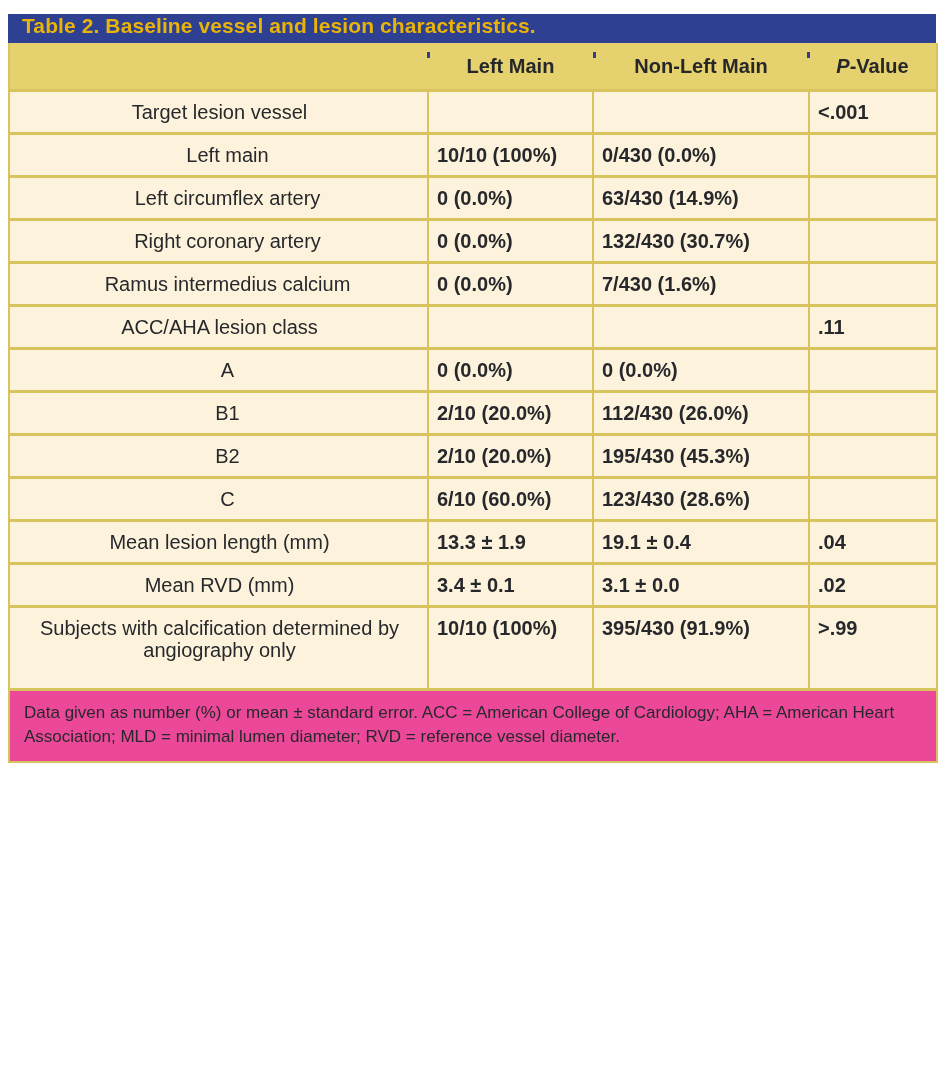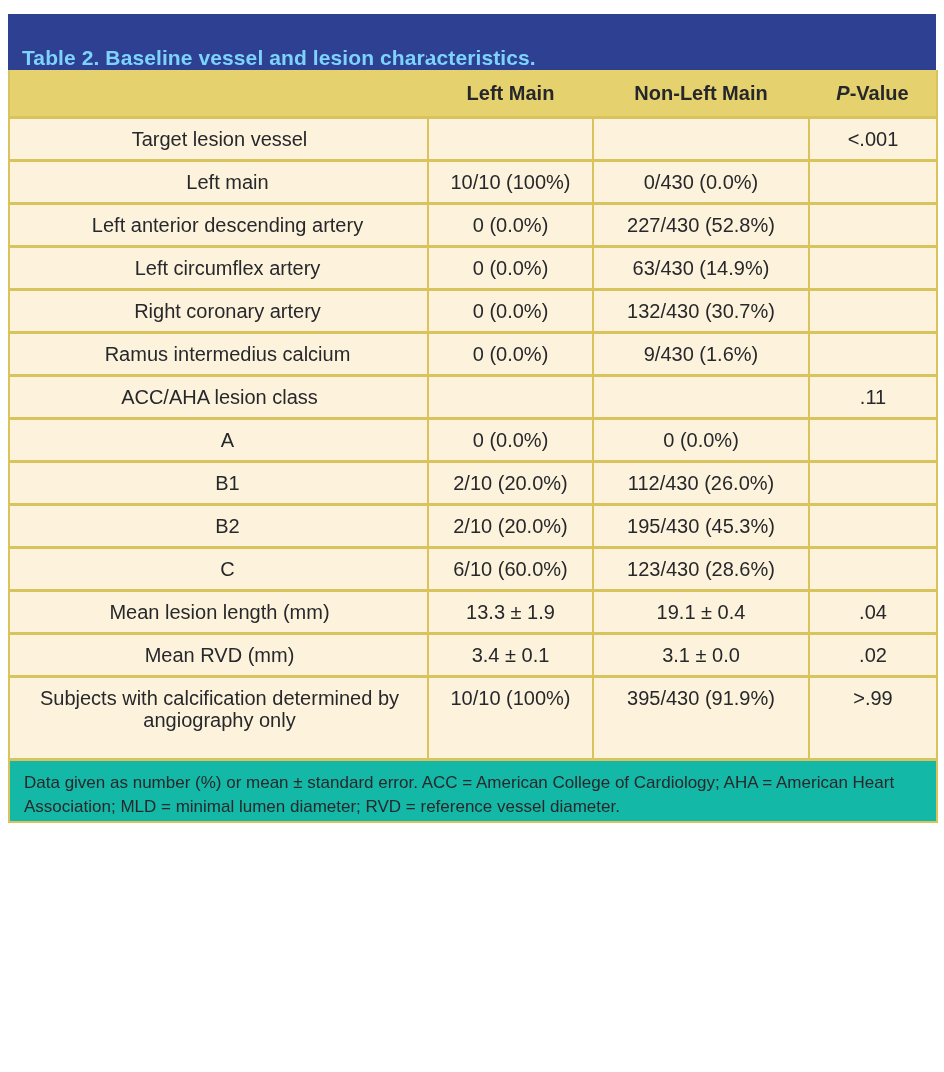--- a/index.html
+++ b/index.html
@@ -12,25 +12,25 @@
     width: 944px;
     min-height: 1072px;
     padding: 14px 8px 8px 8px;
     background: #ffffff;
   }
   .table-card {
     position: relative;
     width: 928px;
   }
   .title-bar {
-    height: 56px;
+    height: 29px;
     background: #2d4091;
-    color: #7dd3fc;
+    color: #eab308;
     display: flex;
-    align-items: flex-end;
+    align-items: flex-start;
     padding: 0 14px;
     font-size: 21px;
     font-weight: 700;
     letter-spacing: 0.1px;
   }
   .tick {
     position: absolute;
     top: 38px;
     width: 3px;
     height: 6px;
@@ -71,29 +71,29 @@
     line-height: 22px;
     vertical-align: top;
     background: #fdf3dd;
   }
   tbody td.label {
     text-align: center;
     padding-left: 14px;
     padding-right: 12px;
   }
   tbody tr.indent td.label { padding-left: 30px; }
-  tbody td.num { text-align: center; }
+  tbody td.num { text-align: left; font-weight: bold; }
   tbody tr.tall td { padding-bottom: 27px; }
   tfoot td {
     border: none;
     border-top: 3px solid #d8c35c;
-    padding: 10px 14px 2px 14px;
+    padding: 10px 14px 12px 14px;
     font-size: 17px;
     line-height: 1.42;
-    background: #14b8a6;
+    background: #ec4899;
     color: #27282b;
   }
   .pv-italic { font-style: italic; }
 </style>
 </head>
 <body>
 
 <div class="page">
   <div class="table-card">
 
@@ -127,41 +127,35 @@
           <td class="num"></td>
           <td class="num">&lt;.001</td>
         </tr>
         <tr class="indent">
           <td class="label">Left main</td>
           <td class="num">10/10 (100%)</td>
           <td class="num">0/430 (0.0%)</td>
           <td class="num"></td>
         </tr>
         <tr class="indent">
-          <td class="label">Left anterior descending artery</td>
-          <td class="num">0 (0.0%)</td>
-          <td class="num">227/430 (52.8%)</td>
-          <td class="num"></td>
-        </tr>
-        <tr class="indent">
           <td class="label">Left circumflex artery</td>
           <td class="num">0 (0.0%)</td>
           <td class="num">63/430 (14.9%)</td>
           <td class="num"></td>
         </tr>
         <tr class="indent">
           <td class="label">Right coronary artery</td>
           <td class="num">0 (0.0%)</td>
           <td class="num">132/430 (30.7%)</td>
           <td class="num"></td>
         </tr>
         <tr class="indent">
           <td class="label">Ramus intermedius calcium</td>
           <td class="num">0 (0.0%)</td>
-          <td class="num">9/430 (1.6%)</td>
+          <td class="num">7/430 (1.6%)</td>
           <td class="num"></td>
         </tr>
         <tr>
           <td class="label">ACC/AHA lesion class</td>
           <td class="num"></td>
           <td class="num"></td>
           <td class="num">.11</td>
         </tr>
         <tr class="indent">
           <td class="label">A</td>

